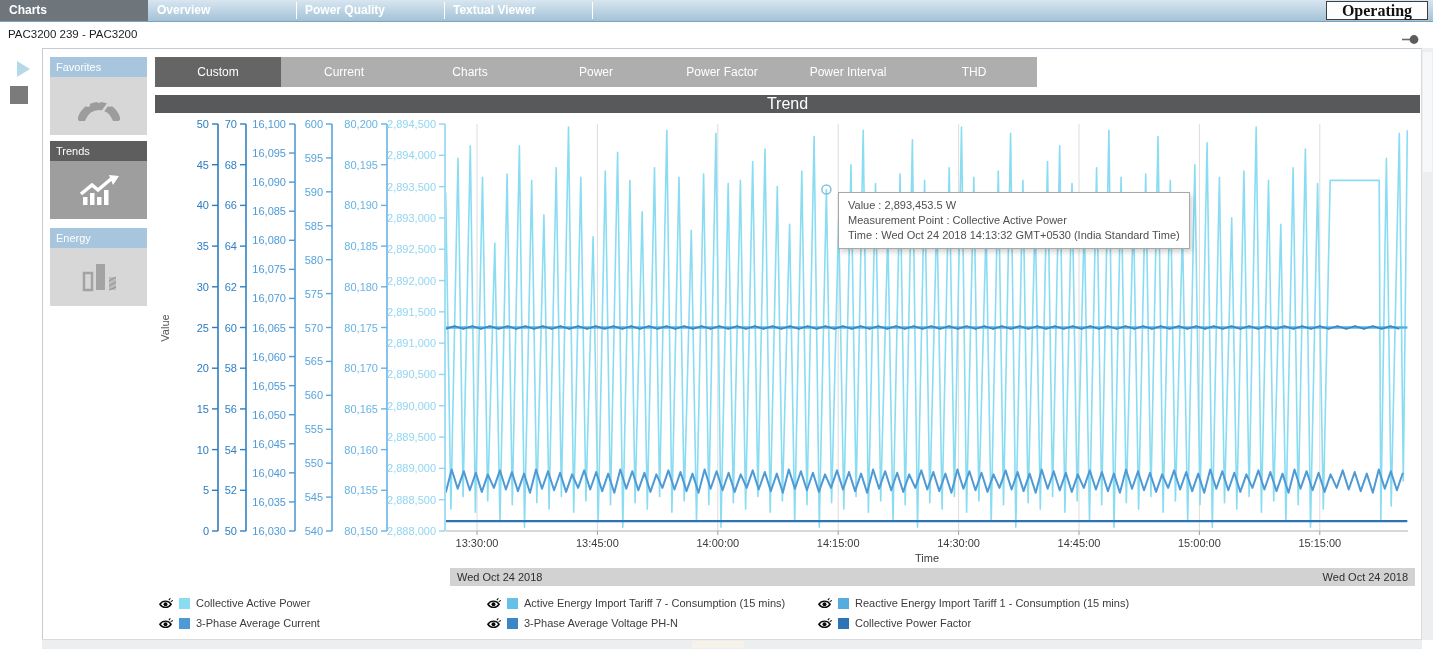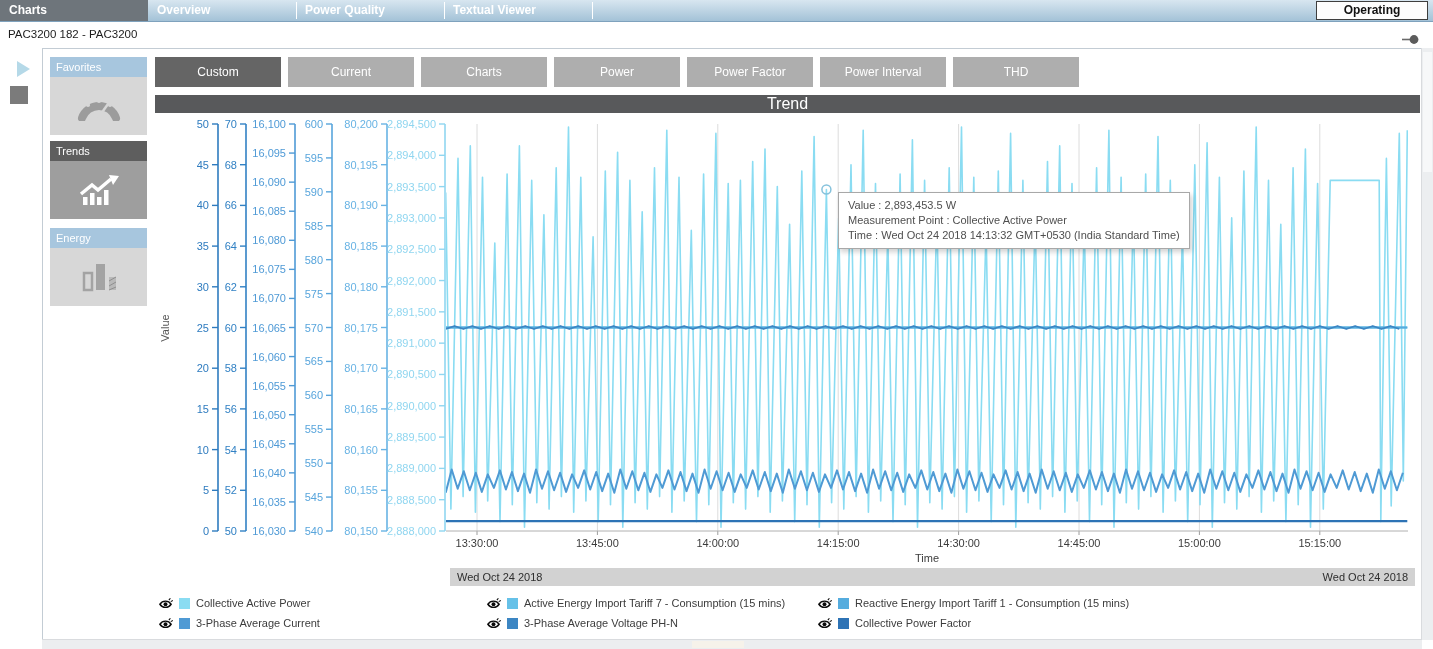--- a/index.html
+++ b/index.html
@@ -5,23 +5,23 @@
   html,body{margin:0;padding:0;background:#fff;}
   #screen{position:relative;width:1433px;height:649px;background:#fff;overflow:hidden;
     font-family:"Liberation Sans",sans-serif;-webkit-font-smoothing:antialiased;}
   
   #tabbar{position:absolute;top:0;left:0;right:0;height:21px;
     background:linear-gradient(#d8e6f0,#a3c2d7);border-bottom:1px solid #7fa2bd;}
   .tab{position:absolute;top:0;height:21px;line-height:21px;color:#fff;font-weight:bold;
     font-size:12px;padding-left:9px;box-sizing:border-box;cursor:default;}
   .tab.active{background:#6e757b;}
   .tabsep{position:absolute;top:2px;height:17px;width:1px;background:#fff;}
-  #operating-btn{position:absolute;top:1px;right:5px;width:112px;height:19px;background:#fdfdfd;
+  #operating-btn{position:absolute;top:1px;right:5px;width:102px;height:19px;background:#fdfdfd;
     border:1px solid #3e3e3e;box-sizing:border-box;text-align:center;line-height:17px;
-    font-size:12px;font-weight:bold;color:#111;}
+    font-size:16px;font-weight:bold;color:#111;font-family:Liberation Serif, serif;}
   
   #crumbbar{position:absolute;top:22px;left:0;right:0;height:26px;background:#fff;}
   #breadcrumb{position:absolute;left:8px;top:6px;font-size:11.5px;color:#1d1d1d;}
   #pin{position:absolute;right:14px;top:9px;}
   
   #rail{position:absolute;top:48px;left:0;width:42px;bottom:9px;background:#fff;}
   #rail-expand{position:absolute;left:17px;top:13px;width:0;height:0;
     border-top:8px solid transparent;border-bottom:8px solid transparent;border-left:13px solid #b5d9e8;}
   #rail-square{position:absolute;left:10px;top:38px;width:18px;height:18px;background:#7b7b7b;}
   
@@ -29,21 +29,21 @@
     border:1px solid #c3ccd4;box-sizing:border-box;}
   
   #cards{position:absolute;left:50px;top:57px;width:97px;}
   .card{margin-bottom:6px;}
   .card-hd{height:20px;line-height:20px;padding-left:6px;font-size:11px;color:#fff;background:#a7c6de;}
   .card-bd{height:58px;background:#d7d7d7;display:flex;align-items:center;justify-content:center;}
   .card.active .card-hd{background:#5e5e5e;}
   .card.active .card-bd{background:#9e9e9e;}
   .card:nth-child(2){margin-bottom:9px;}
   
-  #toolbar{position:absolute;left:155px;top:57px;display:flex;gap:7px;}
+  #toolbar{position:absolute;left:155px;top:57px;display:flex;}
   .tbtn{width:126px;height:30px;line-height:30px;text-align:center;color:#fff;font-size:12px;
     background:#aeaeae;cursor:default;}
   .tbtn.active{background:#656565;}
   
   #trend-title{position:absolute;left:155px;top:95px;width:1265px;height:18px;background:#58595b;
     color:#fff;font-size:16px;text-align:center;line-height:18px;}
   
   #trend-svg{position:absolute;left:155px;top:113px;}
   
   #tooltip{position:absolute;left:838px;top:192px;background:#fff;border:1px solid #a8a8a8;
@@ -74,21 +74,21 @@
       <div class="tab" style="left: 148px; width: 148px;">Overview</div>
       <div class="tab" style="left: 296px; width: 148px;">Power Quality</div>
       <div class="tabsep" style="left: 296px;"></div>
       <div class="tab" style="left: 444px; width: 148px;">Textual Viewer</div>
       <div class="tabsep" style="left: 444px;"></div>
       <div class="tabsep" style="left: 592px;"></div>
     </div>
   <div id="operating-btn">Operating</div>
 
   <div id="crumbbar">
-    <span id="breadcrumb">PAC3200 182 - PAC3200</span>
+    <span id="breadcrumb">PAC3200 239 - PAC3200</span>
     <span id="pin">
       <svg width="17" height="11" viewBox="0 0 17 11">
         <line x1="0" y1="5.5" x2="8" y2="5.5" stroke="#6a6a6a" stroke-width="1.6"></line>
         <circle cx="12" cy="5.5" r="4.4" fill="#5c5c5c"></circle>
       </svg>
     </span>
   </div>
 
   <div id="rail">
     <div id="rail-expand"></div>

